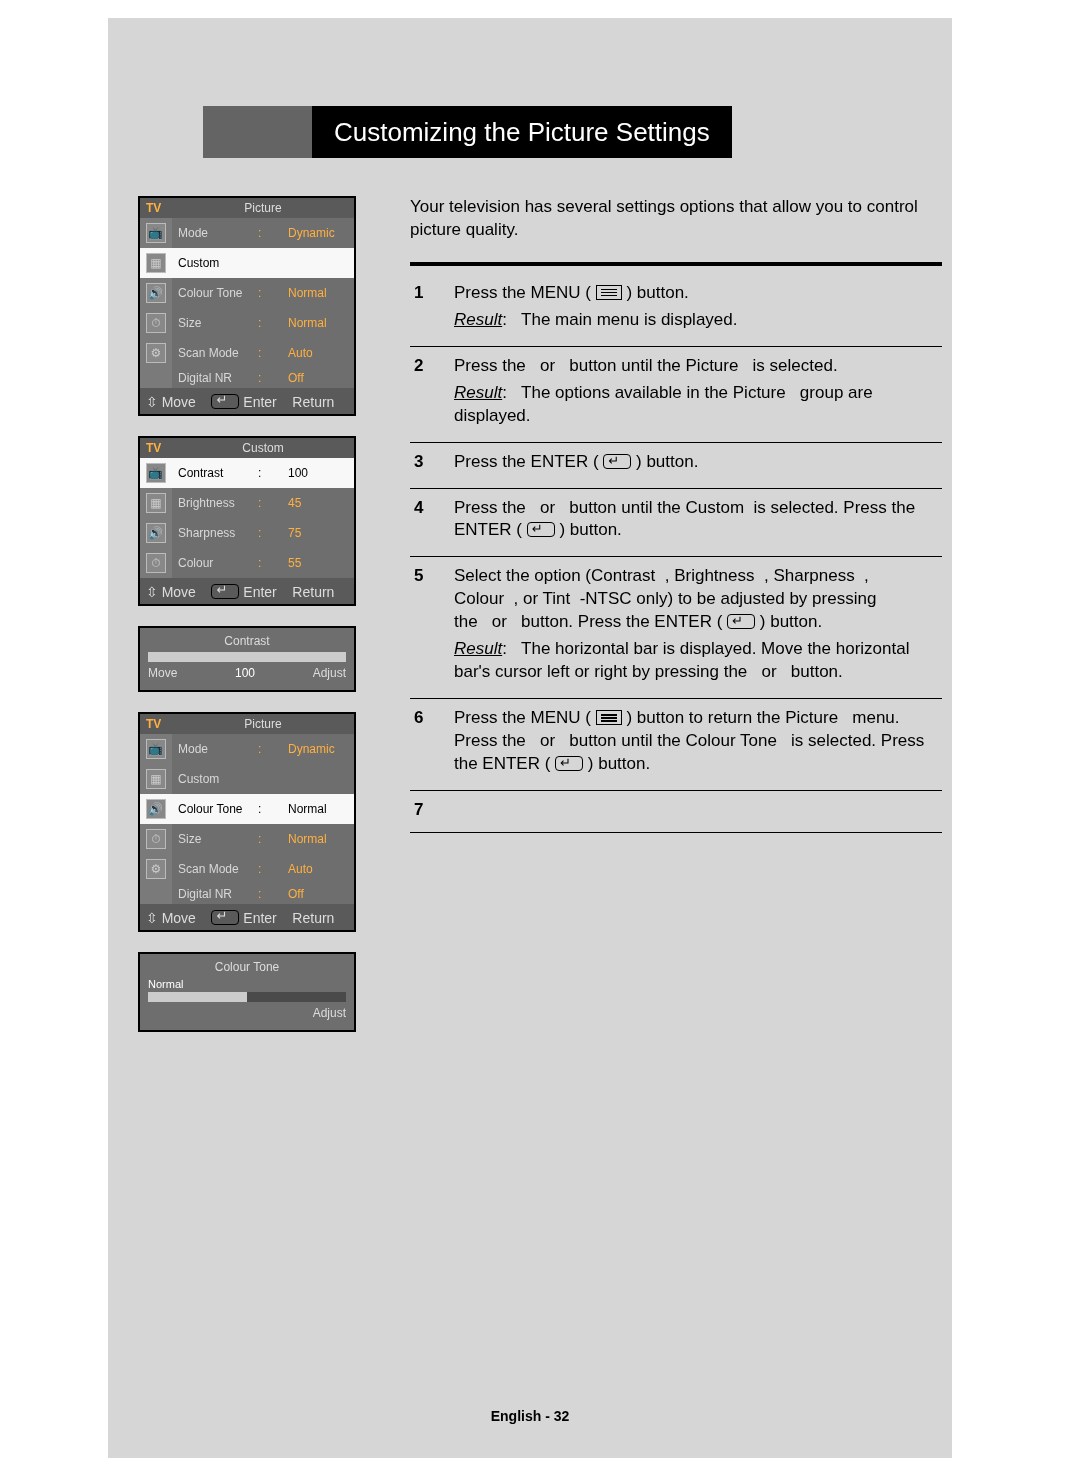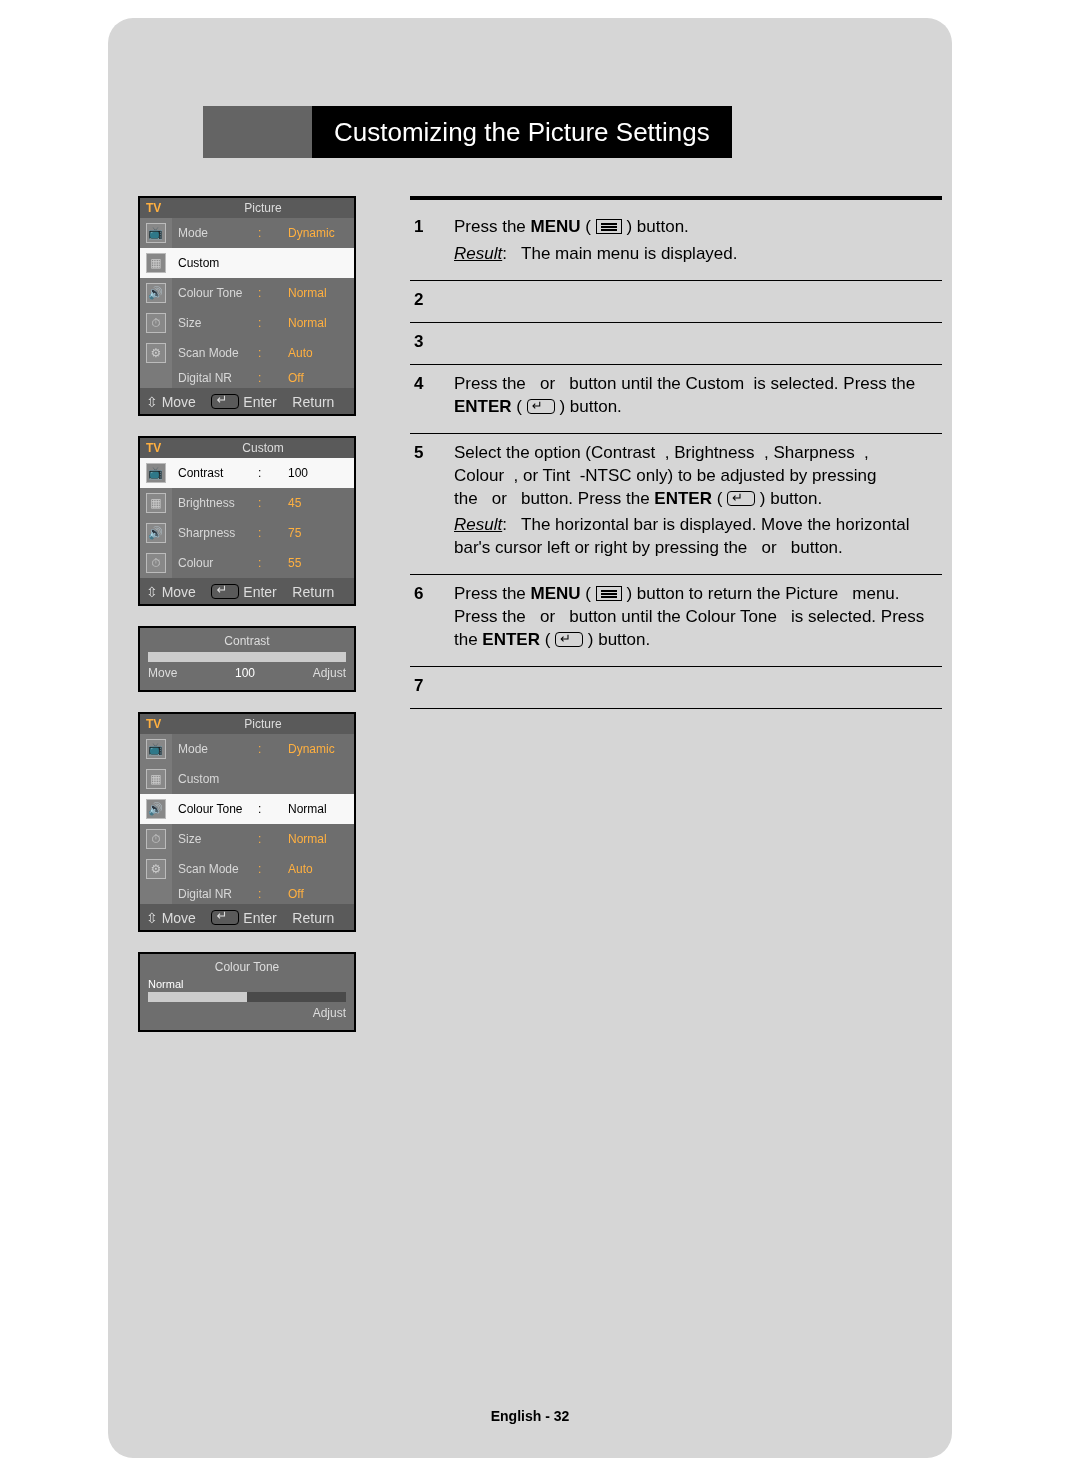--- a/index.html
+++ b/index.html
@@ -1,34 +1,34 @@
 <!DOCTYPE html>
 <html><head>
 <meta charset="utf-8">
 <style>
   * { margin: 0; padding: 0; box-sizing: border-box; }
   body { background: #fff; font-family: Arial, Helvetica, sans-serif; width: 1080px; margin: 0 auto; }
   .page { width: 1080px; height: 1474px; padding: 18px 30px 0 108px; position: relative; background: #fff; }
-  .content-bg { background: #d6d6d6; width: 844px; height: 1440px; position: relative; padding-top: 92px; border-radius: 25px; }
+  .content-bg { background: #d6d6d6; width: 844px; height: 1440px; position: relative; padding-top: 92px; }
   .title-block { position: absolute; top: 88px; left: 95px; right: 0; height: 52px; }
   .title-dark { position: absolute; left: 0; top: 0; width: 166px; height: 52px; background: #646464; }
   .title-black { position: absolute; left: 109px; top: 0; height: 52px; background: #000; color:#fff; display:flex; align-items:center; padding:0 22px; font-size:26px; font-weight:400; }
   .layout { display:flex; padding-top:86px;justify-content:center; }
   .left-col { width: 252px; margin-left: 30px; }
   .right-col { flex:1; margin-left: 20px; margin-right: 10px; }
 
   .intro { font-size:17px; color:#000; line-height:1.35; margin-bottom:20px; }
   .rule { height:4px; background:#000; margin:0 0 8px 0; }
   .step-row { display:flex; border-bottom:1px solid #000; padding:8px 0 10px 0; font-size:17px; line-height:1.35; }
   .step-row:last-of-type { border-bottom:1px solid #000; }
   .step-num { width:44px; font-weight:700; text-align:left; padding-left:4px; }
   .step-body { flex:1; padding-right:6px; }
   .step-body .res { text-decoration: underline; font-style: italic; }
   .step-body p { margin-bottom:4px; }
-  .step-body b { font-weight:700; }
+  .step-body b { font-weight:400; }
   .enter-icon { display:inline-block; border:1.5px solid #000; border-radius:4px; width:28px; height:15px; position:relative; top:2px; }
   .enter-icon::after { content:"↵"; position:absolute; left:4px; top:-3px; font-size:13px; }
   .menu-icon { display:inline-block; border:1.5px solid #000; width:26px; height:15px; position:relative; top:2px; }
   .menu-icon::before { content:""; position:absolute; left:4px; right:4px; top:3px; height:1.5px; background:#000; box-shadow:0 3px 0 #000, 0 6px 0 #000; }
 
   
   .osd { border:2px solid #000; background:#6e6e6e; margin-bottom:20px; font-size:12px; color:#fff; }
   .osd-wide { width:218px; }
   .osd table { width:100%; border-collapse: collapse; }
   .osd .hd { background:#5a5a5a; }
@@ -280,34 +280,42 @@
             </div>
           <div class="brow">
             <span></span>
             <span>Adjust</span>
           </div>
         </div>
 
       </div>
 
       <div class="right-col">
+        <p class="intro">Your television has several settings options that allow you to control picture quality.</p>
         <div class="rule"></div>
         <div id="steps-list">
             <div class="step-row">
               <div class="step-num">1</div>
               <div class="step-body">
                 <p>Press the <b>MENU</b> ( <span class="menu-icon"></span> ) button.</p>
                 <p><span class="res">Result</span>:&nbsp;&nbsp;&nbsp;The main menu is displayed.</p>
               </div>
             </div>
             <div class="step-row">
               <div class="step-num">2</div>
+              <div class="step-body">
+                <p>Press the&nbsp;&nbsp;&nbsp;or&nbsp;&nbsp;&nbsp;button until the Picture&nbsp;&nbsp;&nbsp;is selected.</p>
+                <p><span class="res">Result</span>:&nbsp;&nbsp;&nbsp;The options available in the Picture&nbsp;&nbsp;&nbsp;group are displayed.</p>
+              </div>
             </div>
             <div class="step-row">
               <div class="step-num">3</div>
+              <div class="step-body">
+                <p>Press the <b>ENTER</b> ( <span class="enter-icon"></span> ) button.</p>
+              </div>
             </div>
             <div class="step-row">
               <div class="step-num">4</div>
               <div class="step-body">
                 <p>Press the&nbsp;&nbsp;&nbsp;or&nbsp;&nbsp;&nbsp;button until the Custom&nbsp; is selected. Press the <b>ENTER</b> ( <span class="enter-icon"></span> ) button.</p>
               </div>
             </div>
             <div class="step-row">
               <div class="step-num">5</div>
               <div class="step-body">

